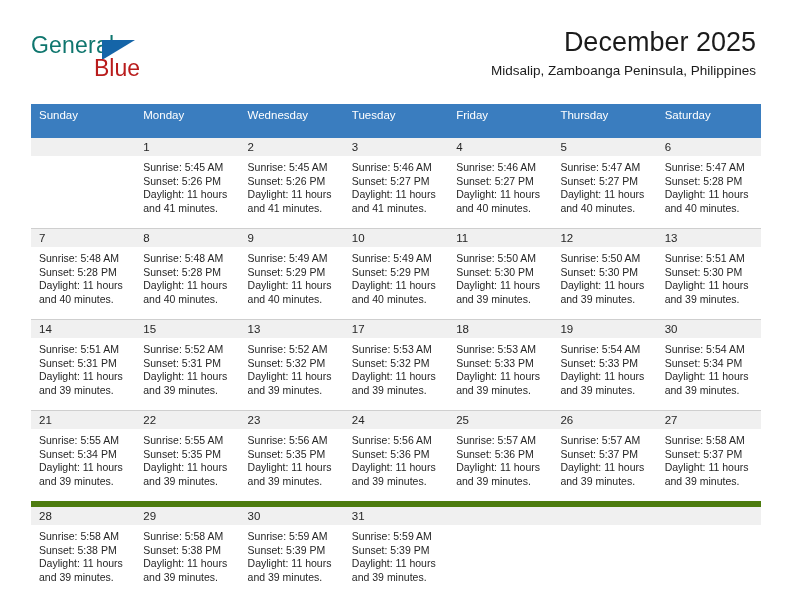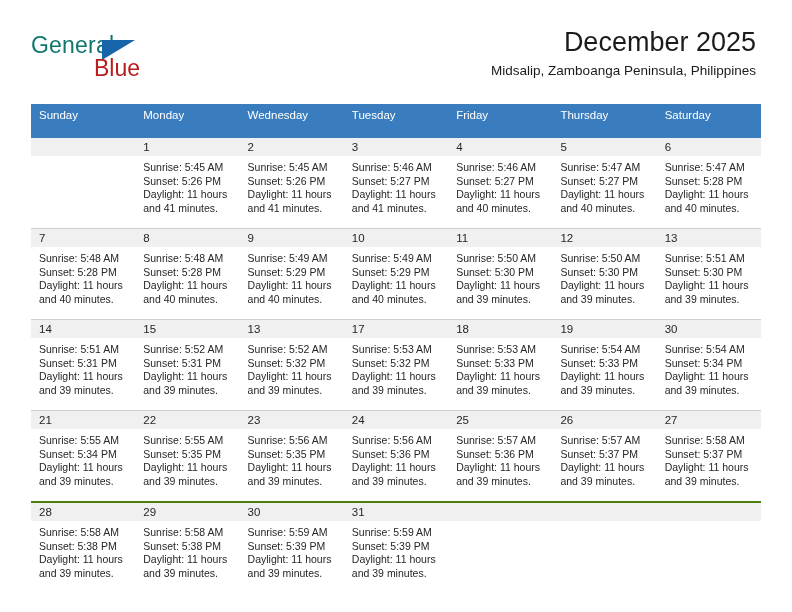--- a/index.html
+++ b/index.html
@@ -110,21 +110,21 @@
 
   .week-row {
     display: flex;
     height: 90px;
     border-top: 1px solid #cfcfcf;
   }
   .week-row.first {
     border-top: none;
   }
   .week-row.last {
-    border-top: 2px solid #4d7c0f;
+    border-top: 6px solid #4d7c0f;
   }
 
   .day-cell {
     flex: 1 1 0;
     box-sizing: border-box;
     position: relative;
     background: #ffffff;
   }
   .day-head {
     height: 18px;

